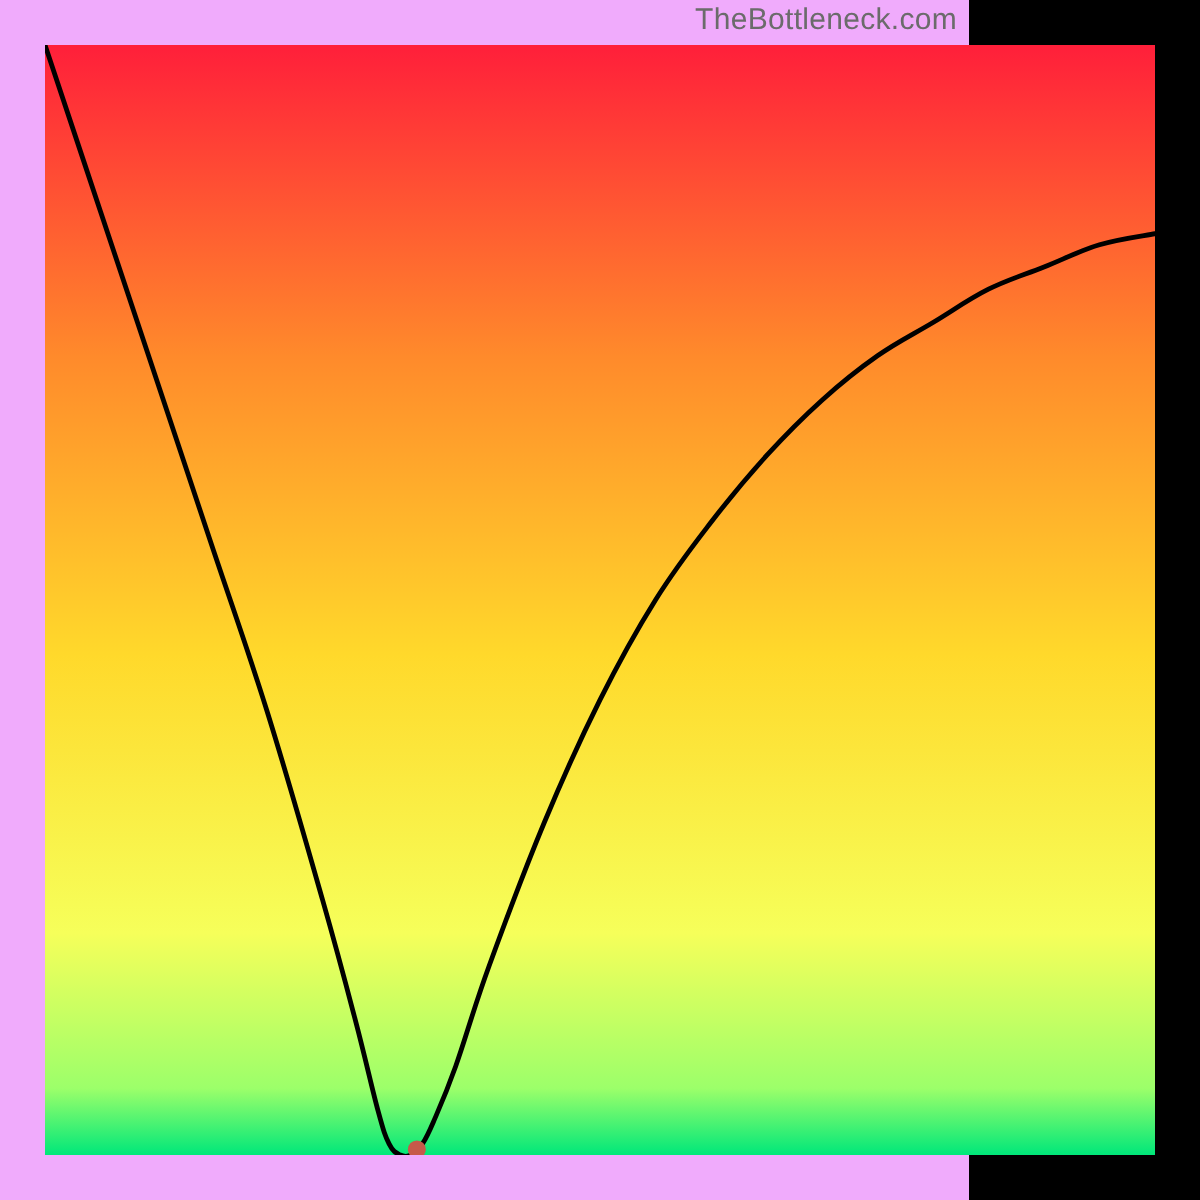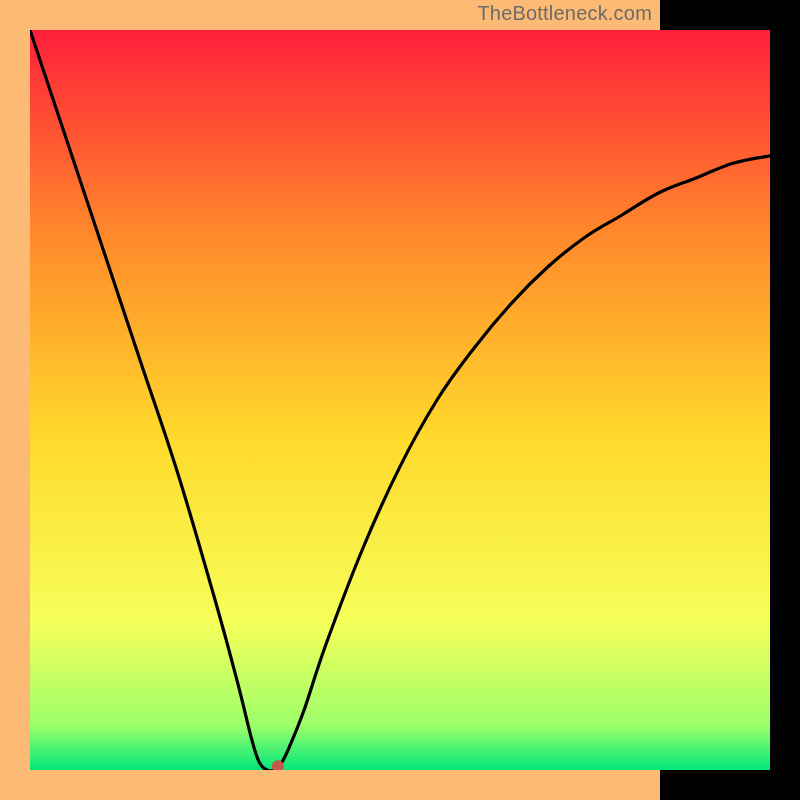--- a/index.html
+++ b/index.html
@@ -8,22 +8,21 @@
     width: 800px;
     height: 800px;
     background: #000;
     font-family: Arial, Helvetica, sans-serif;
     overflow: hidden;
   }
   .frame {
     position: relative;
     width: 646px;
     height: 800px;
-    background: #fdba74;
-    padding-left: 14px;
+    background: #f0abfc;
   }
   .watermark {
     position: absolute;
     top: 2px;
     right: 8px;
     color: #6b6b6b;
     font-size: 20px;
     font-weight: 500;
     letter-spacing: 0.2px;
     z-index: 5;

